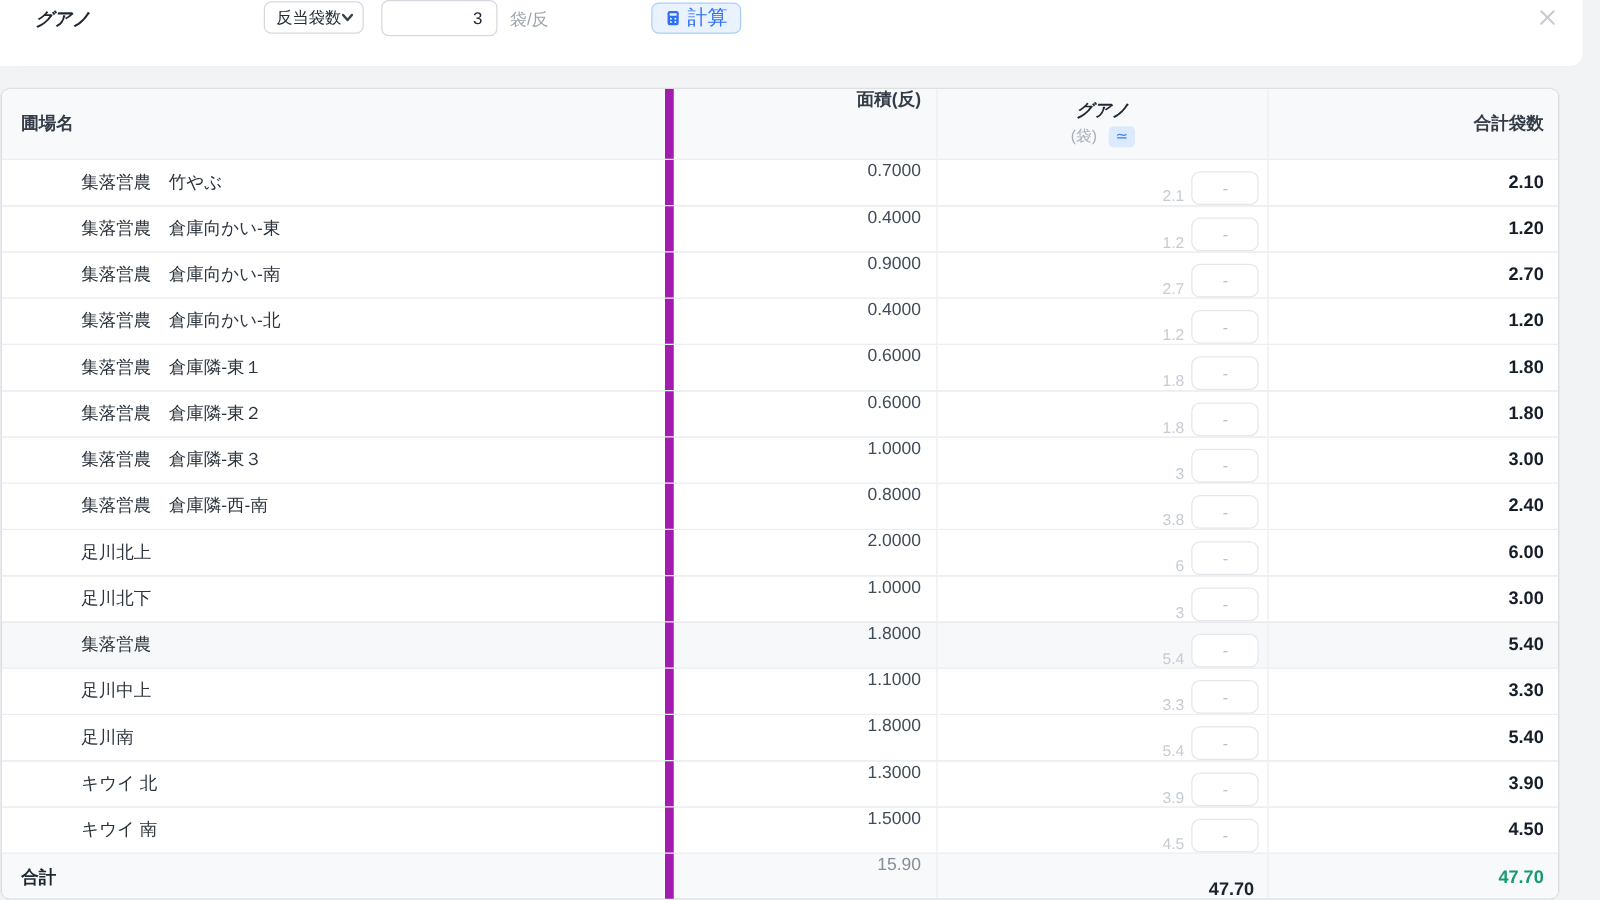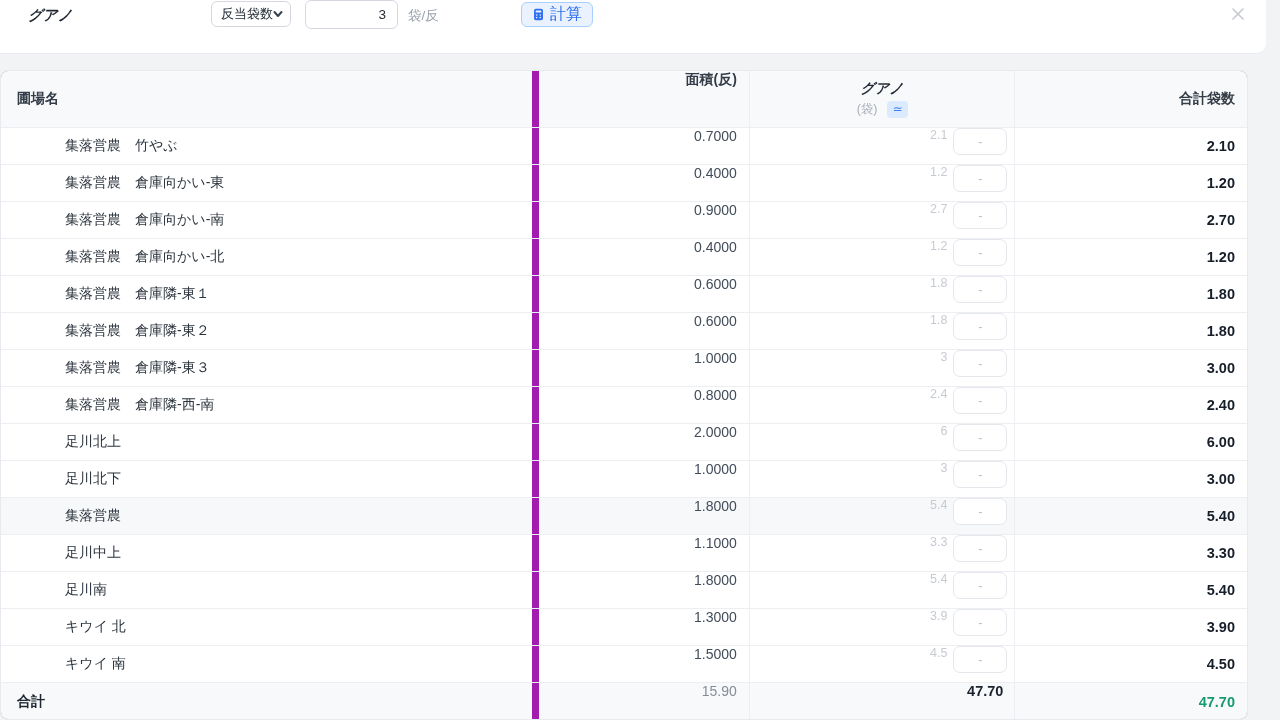--- a/index.html
+++ b/index.html
@@ -50,21 +50,21 @@
     position:absolute;left:0;top:70px;width:1248px;height:650px;
     box-sizing:border-box;background:#a3a3a3;border:1px solid #e7eaee;
     border-radius:8px;overflow:hidden;
   }
   .thead{display:flex;height:57px;background:#f8f9fb;border-bottom:1px solid #eceef1;box-sizing:border-box;}
   .trow{display:flex;height:37px;border-bottom:1px solid #eceef1;box-sizing:border-box;background:#fff;}
   .trow.hl{background:#f7f8fa;}
   .trow-total{display:flex;height:37px;background:#f8f9fa;box-sizing:border-box;}
   .c1{width:532px;display:flex;align-items:center;padding-left:16px;box-sizing:border-box;}
   .c2{width:217px;display:flex;align-items:flex-start;justify-content:flex-end;padding-right:12px;box-sizing:border-box;border-left:7px solid #a21caf;}
-  .c3{width:266px;display:flex;align-items:flex-start;justify-content:flex-end;padding-right:7px;box-sizing:border-box;border-left:1px solid #eceef1;gap:6px;}
+  .c3{width:266px;display:flex;align-items:flex-end;justify-content:flex-end;padding-right:7px;box-sizing:border-box;border-left:1px solid #eceef1;gap:6px;}
   .c4{width:233px;display:flex;align-items:center;justify-content:flex-end;padding-right:12px;box-sizing:border-box;border-left:1px solid #eceef1;}
   .h-txt{font-size:14px;font-weight:700;color:#333c47;}
   .h-guano{flex-direction:column;justify-content:center;align-items:center;gap:3px;padding-right:0;}
   .h-guano-name{font-size:14px;font-weight:700;font-style:italic;color:#1f2732;}
   .h-guano-sub{display:flex;align-items:center;gap:10px;}
   .h-guano-unit{font-size:12.5px;color:#a8aeb8;}
   .approx-badge{
     background:#dceafd;color:#3b82f6;border-radius:4px;
     font-size:12px;line-height:17px;padding:0 5px;cursor:pointer;
   }
@@ -256,21 +256,21 @@
   </div>
 
   <div class="trow">
     <div class="c1">
           <span class="cell-name">集落営農　倉庫隣-西-南</span>
         </div>
     <div class="c2">
           <span class="cell-area">0.8000</span>
         </div>
     <div class="c3">
-      <span class="cell-guano-val">2.4</span>
+      <span class="cell-guano-val">3.8</span>
       <input class="guano-input" type="text" placeholder="-" style="">
     </div>
     <div class="c4">
           <span class="cell-total">2.40</span>
         </div>
   </div>
 
   <div class="trow">
     <div class="c1">
           <span class="cell-name">足川北上</span>

